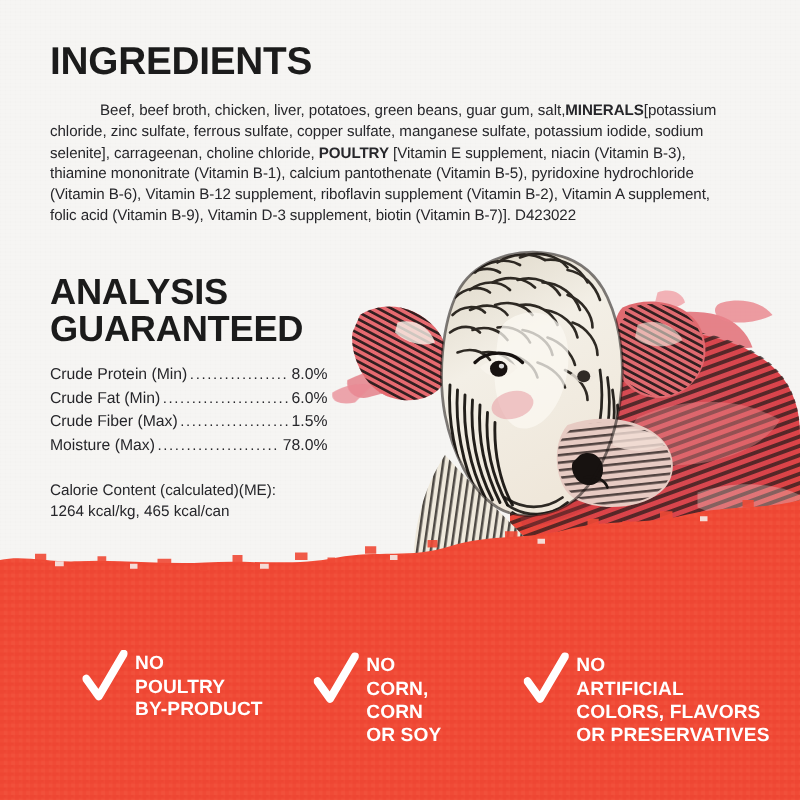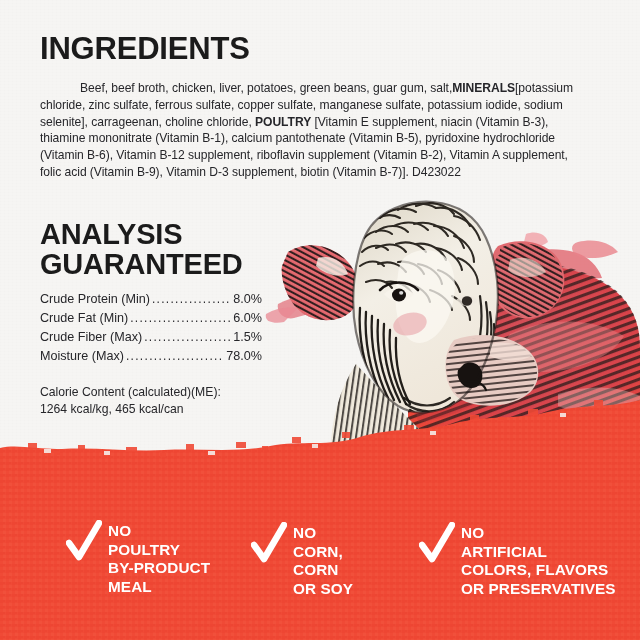--- a/index.html
+++ b/index.html
@@ -484,21 +484,20 @@
 
     <div class="claim claim-1">
       <span class="check">
         <svg width="36" height="44" viewBox="0 0 36 44" xmlns="http://www.w3.org/2000/svg">
           <path d="M3 23 L13 37 L33 3" fill="none" stroke="#ffffff" stroke-width="6.5" stroke-linecap="round" stroke-linejoin="round"></path>
         </svg>
       </span>
       <span class="claim-text">
         <span><b class="no">NO </b><span>POULTRY</span></span>
         <span>BY-PRODUCT</span>
-        <span>MEAL</span>
       </span>
     </div>
 
     <div class="claim claim-2">
       <span class="check">
         <svg width="36" height="44" viewBox="0 0 36 44" xmlns="http://www.w3.org/2000/svg">
           <path d="M3 23 L13 37 L33 3" fill="none" stroke="#ffffff" stroke-width="6.5" stroke-linecap="round" stroke-linejoin="round"></path>
         </svg>
       </span>
       <span class="claim-text">

